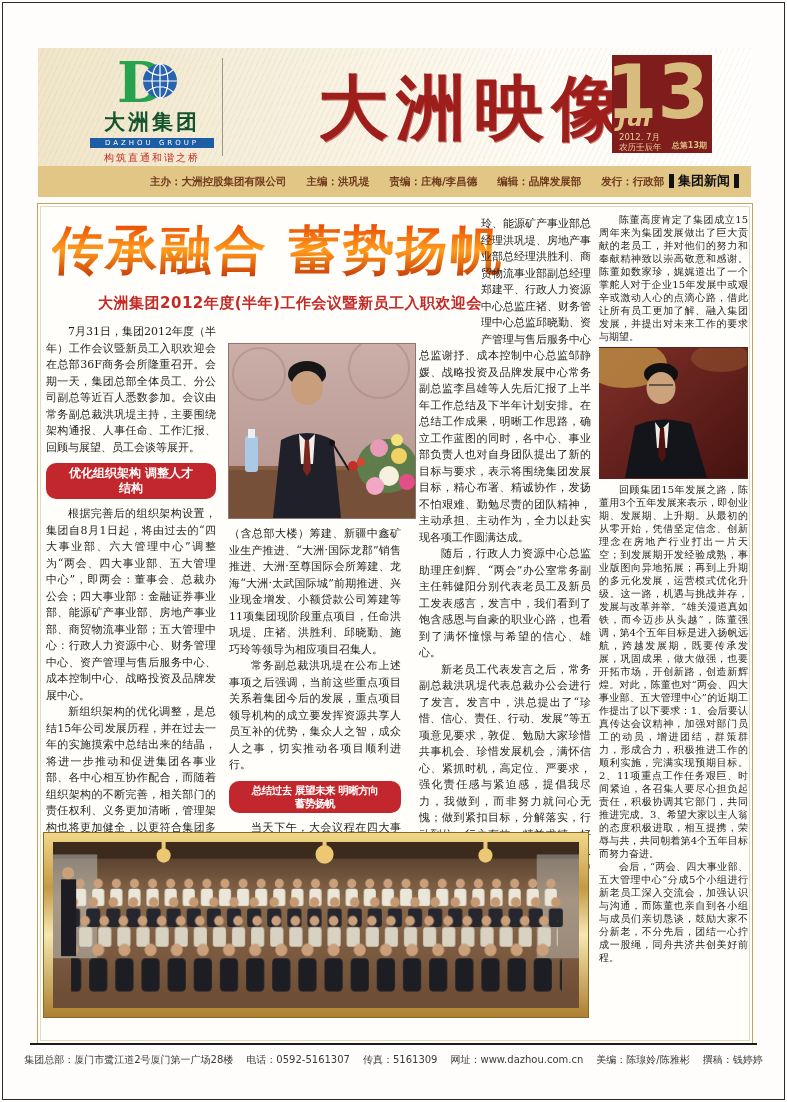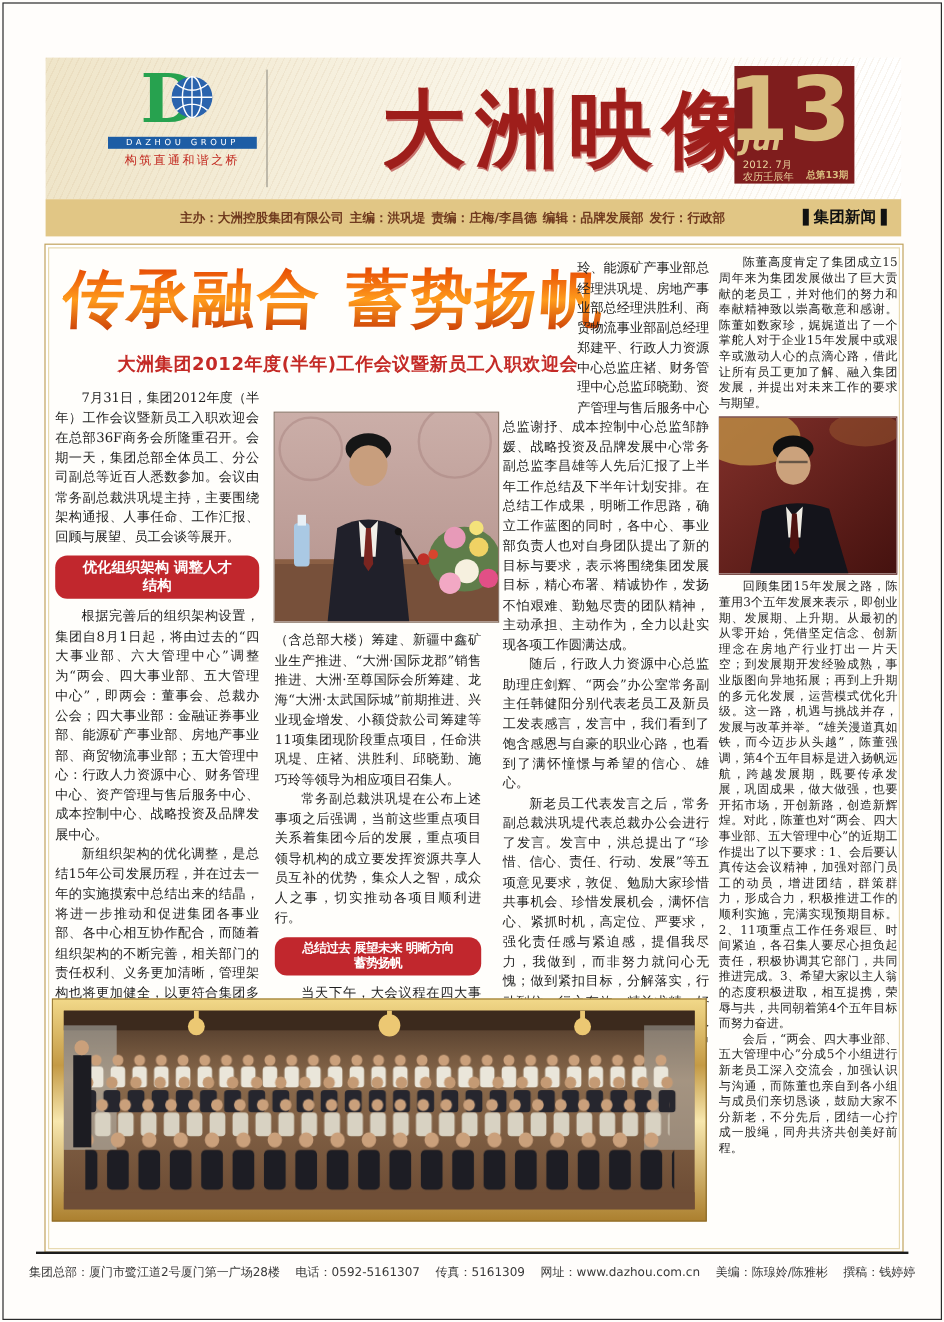--- a/index.html
+++ b/index.html
@@ -24,21 +24,21 @@
     color:#9e1e1b;letter-spacing:8px;text-shadow:1px 1px 0 #c8746f;}
   .date-box{left:612px;top:55px;width:100px;height:98px;background:#7f1d1d;}
   .d-month{position:absolute;left:6px;top:50px;font:bold italic 23px "DejaVu Sans",sans-serif;color:#dcc084;}
   .d-num{position:absolute;right:3px;top:2px;font:bold 74px/0.95 "DejaVu Sans",sans-serif;color:#d8bc7e;}
   .d-date{position:absolute;left:7px;top:77px;font-size:8.5px;color:#e8d19c;}
   .d-lunar{position:absolute;left:7px;top:87px;font-size:8.5px;color:#e8d19c;}
   .d-issue{position:absolute;right:5px;top:85px;font-size:8px;font-weight:bold;color:#d8bc7e;}
 
   
   .band{left:38px;top:166px;width:713px;height:31px;background:#e1c685;display:flex;align-items:center;}
-  .pub-line{display:flex;gap:5px;margin-left:112px;font-size:10.5px;font-weight:bold;color:#6f3a1e;white-space:nowrap;}
+  .pub-line{display:flex;gap:20px;margin-left:112px;font-size:10.5px;font-weight:bold;color:#6f3a1e;white-space:nowrap;}
   .section-tag{position:absolute;right:48px;top:172px;display:flex;align-items:center;gap:4px;
     font:bold 13px "DejaVu Sans",sans-serif;color:#111;}
   .tag-bar{width:5px;height:14px;background:#111;display:inline-block;}
 
   
   .main{left:37px;top:203px;width:714px;height:839px;border:1px solid #c2a35f;
     box-shadow:inset 0 0 0 2px #fff, inset 0 0 0 3px #e8dab0;background:#fffefb;}
   .headline{position:absolute;left:14px;top:4px;width:480px;
     font-family:"DejaVu Serif",serif;font-weight:bold;font-size:52px;line-height:84px;
     letter-spacing:2px;transform:skewX(-3deg);color:#d03505;white-space:nowrap;}
@@ -83,20 +83,21 @@
   <div class="page-frame"></div>
 
   <div class="abs header">
     <div class="logo">
       <svg width="78" height="54" viewBox="0 0 78 54">
         <text x="4" y="48" font-family="DejaVu Serif, serif" font-size="56" font-weight="bold" fill="#27a24f">D</text>
         <circle cx="47" cy="27" r="17" fill="#2a63ad"></circle>
         <ellipse cx="47" cy="27" rx="8" ry="17" fill="none" stroke="#ffffff" stroke-width="1.2"></ellipse>
         <path d="M30 27 h34 M47 10 v34 M34 16 c8 7 18 7 26 0 M34 38 c8 -7 18 -7 26 0" stroke="#ffffff" stroke-width="1.2" fill="none"></path>
       </svg>
+      <div class="logo-name">大洲集团</div>
       <div class="logo-en">DAZHOU GROUP</div>
       <div class="logo-slogan">构筑直通和谐之桥</div>
     </div>
     <div class="header-divider"></div>
     <div class="paper-title">大洲映像</div>
   </div>
 
   <div class="abs date-box">
     <span class="d-month">Jul</span>
     <span class="d-num">13</span>

